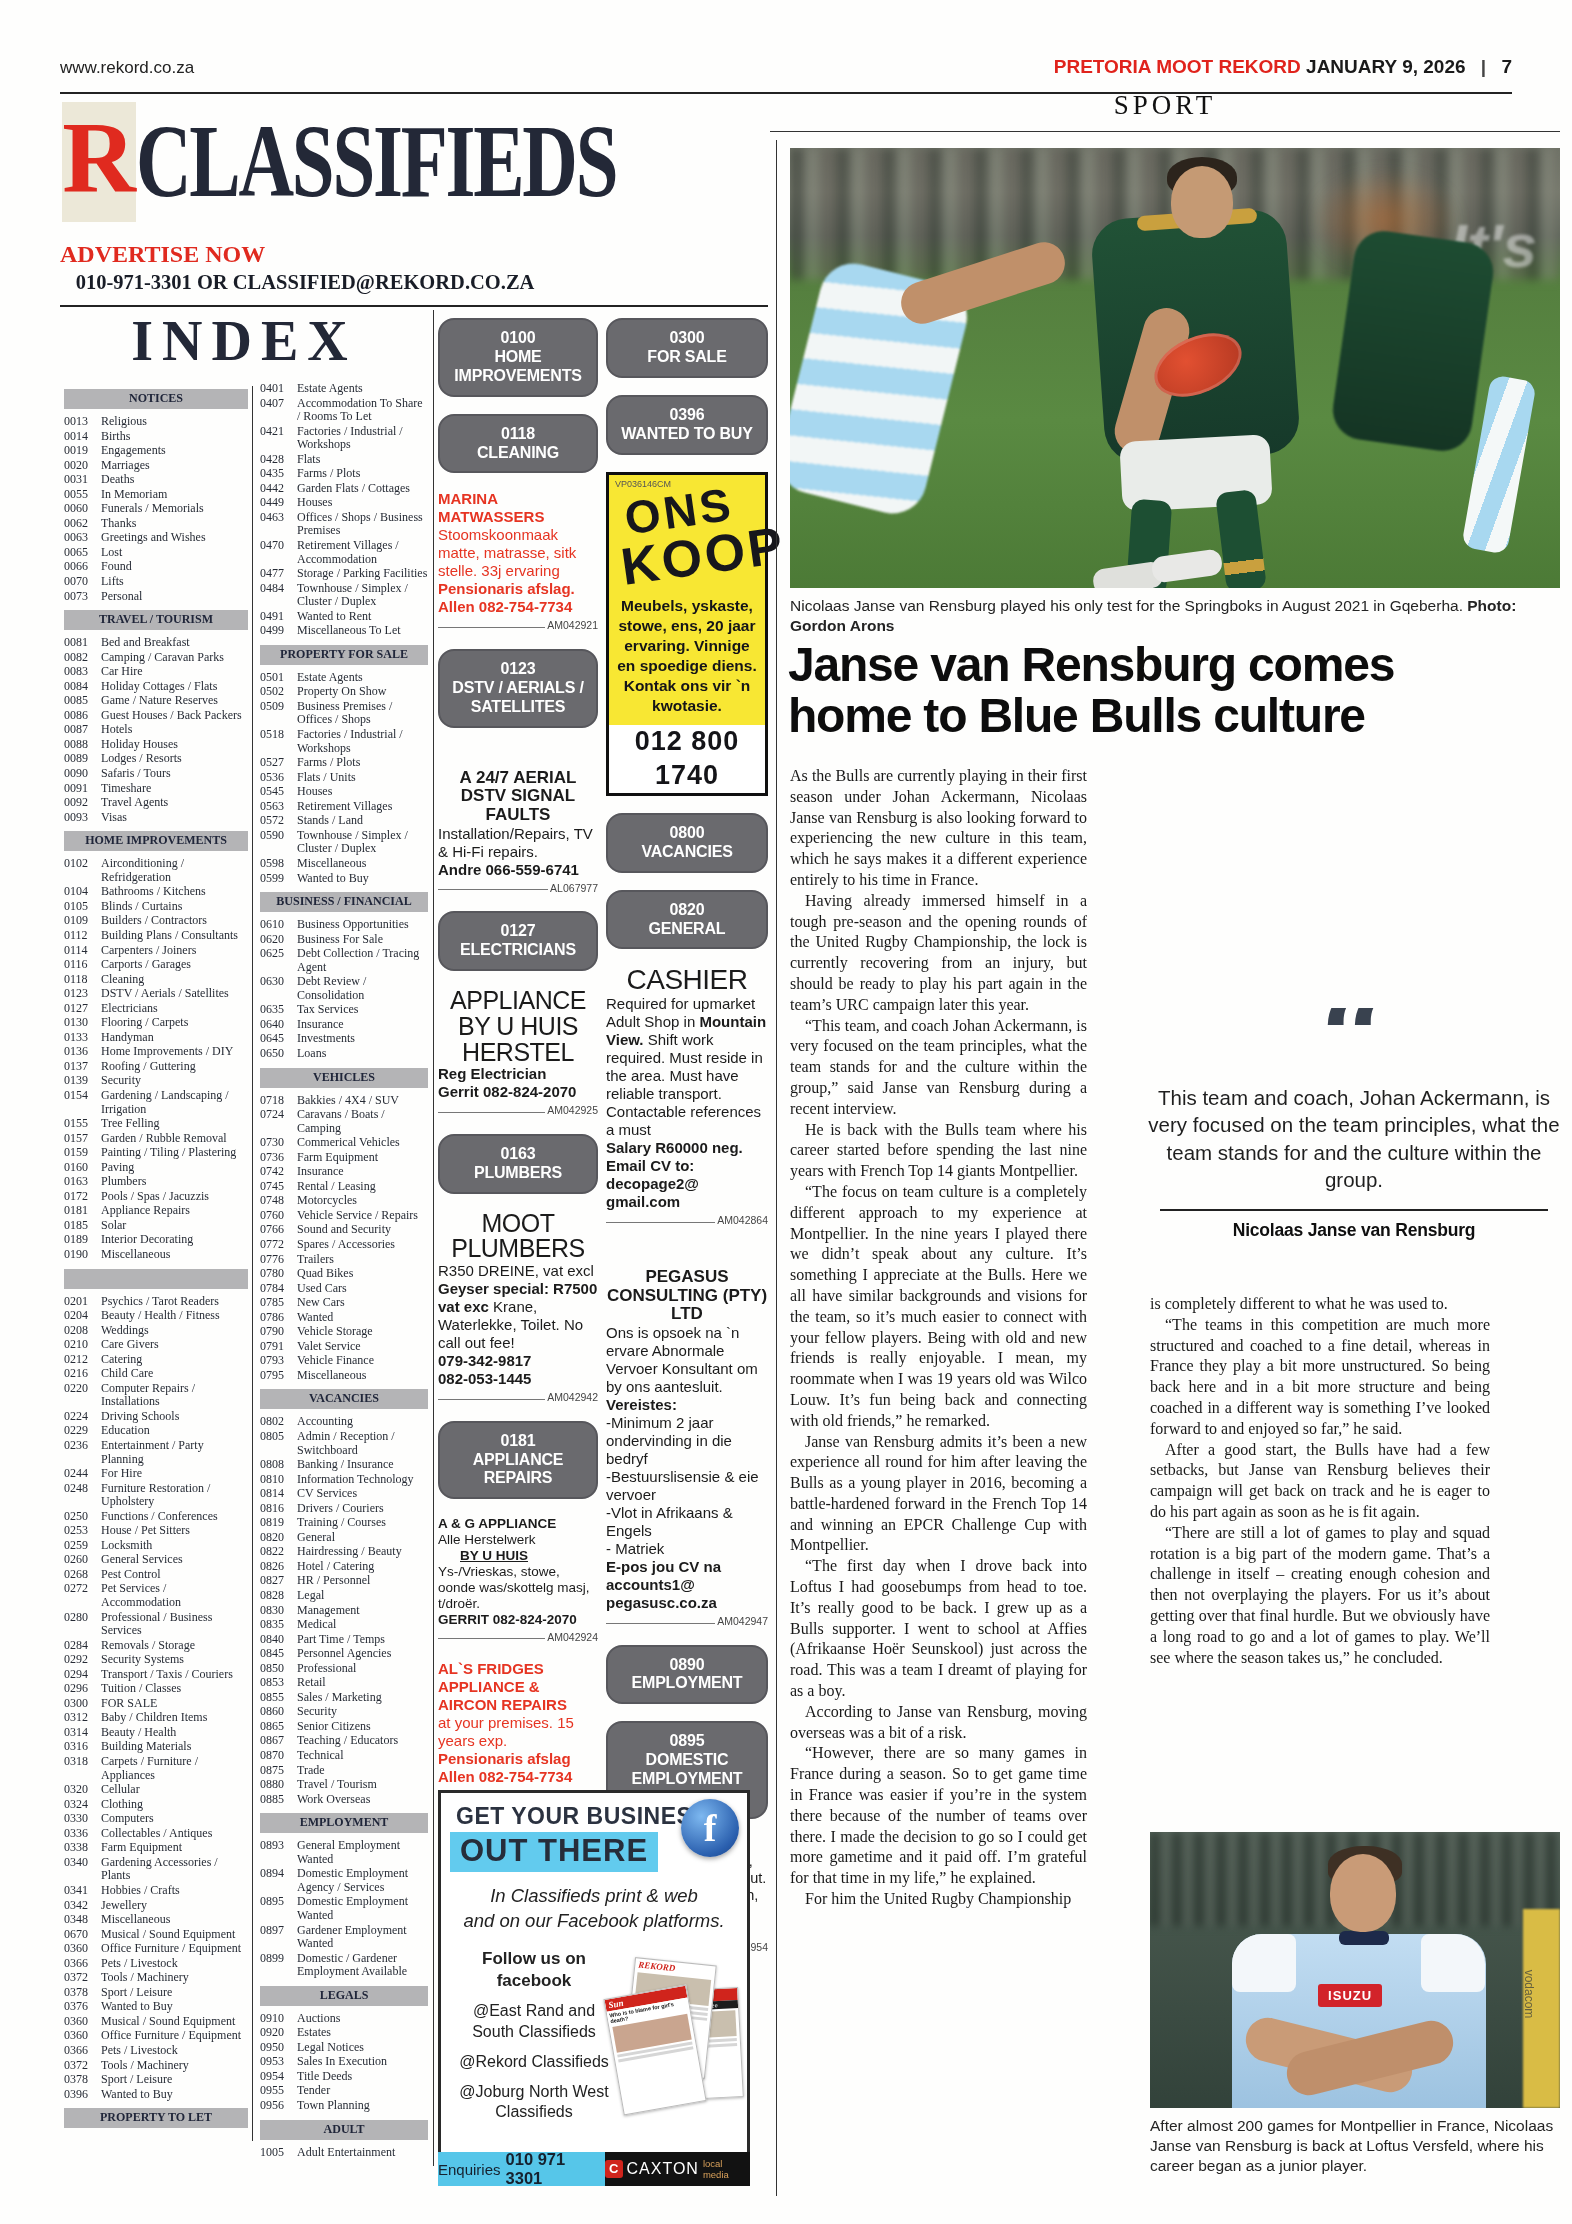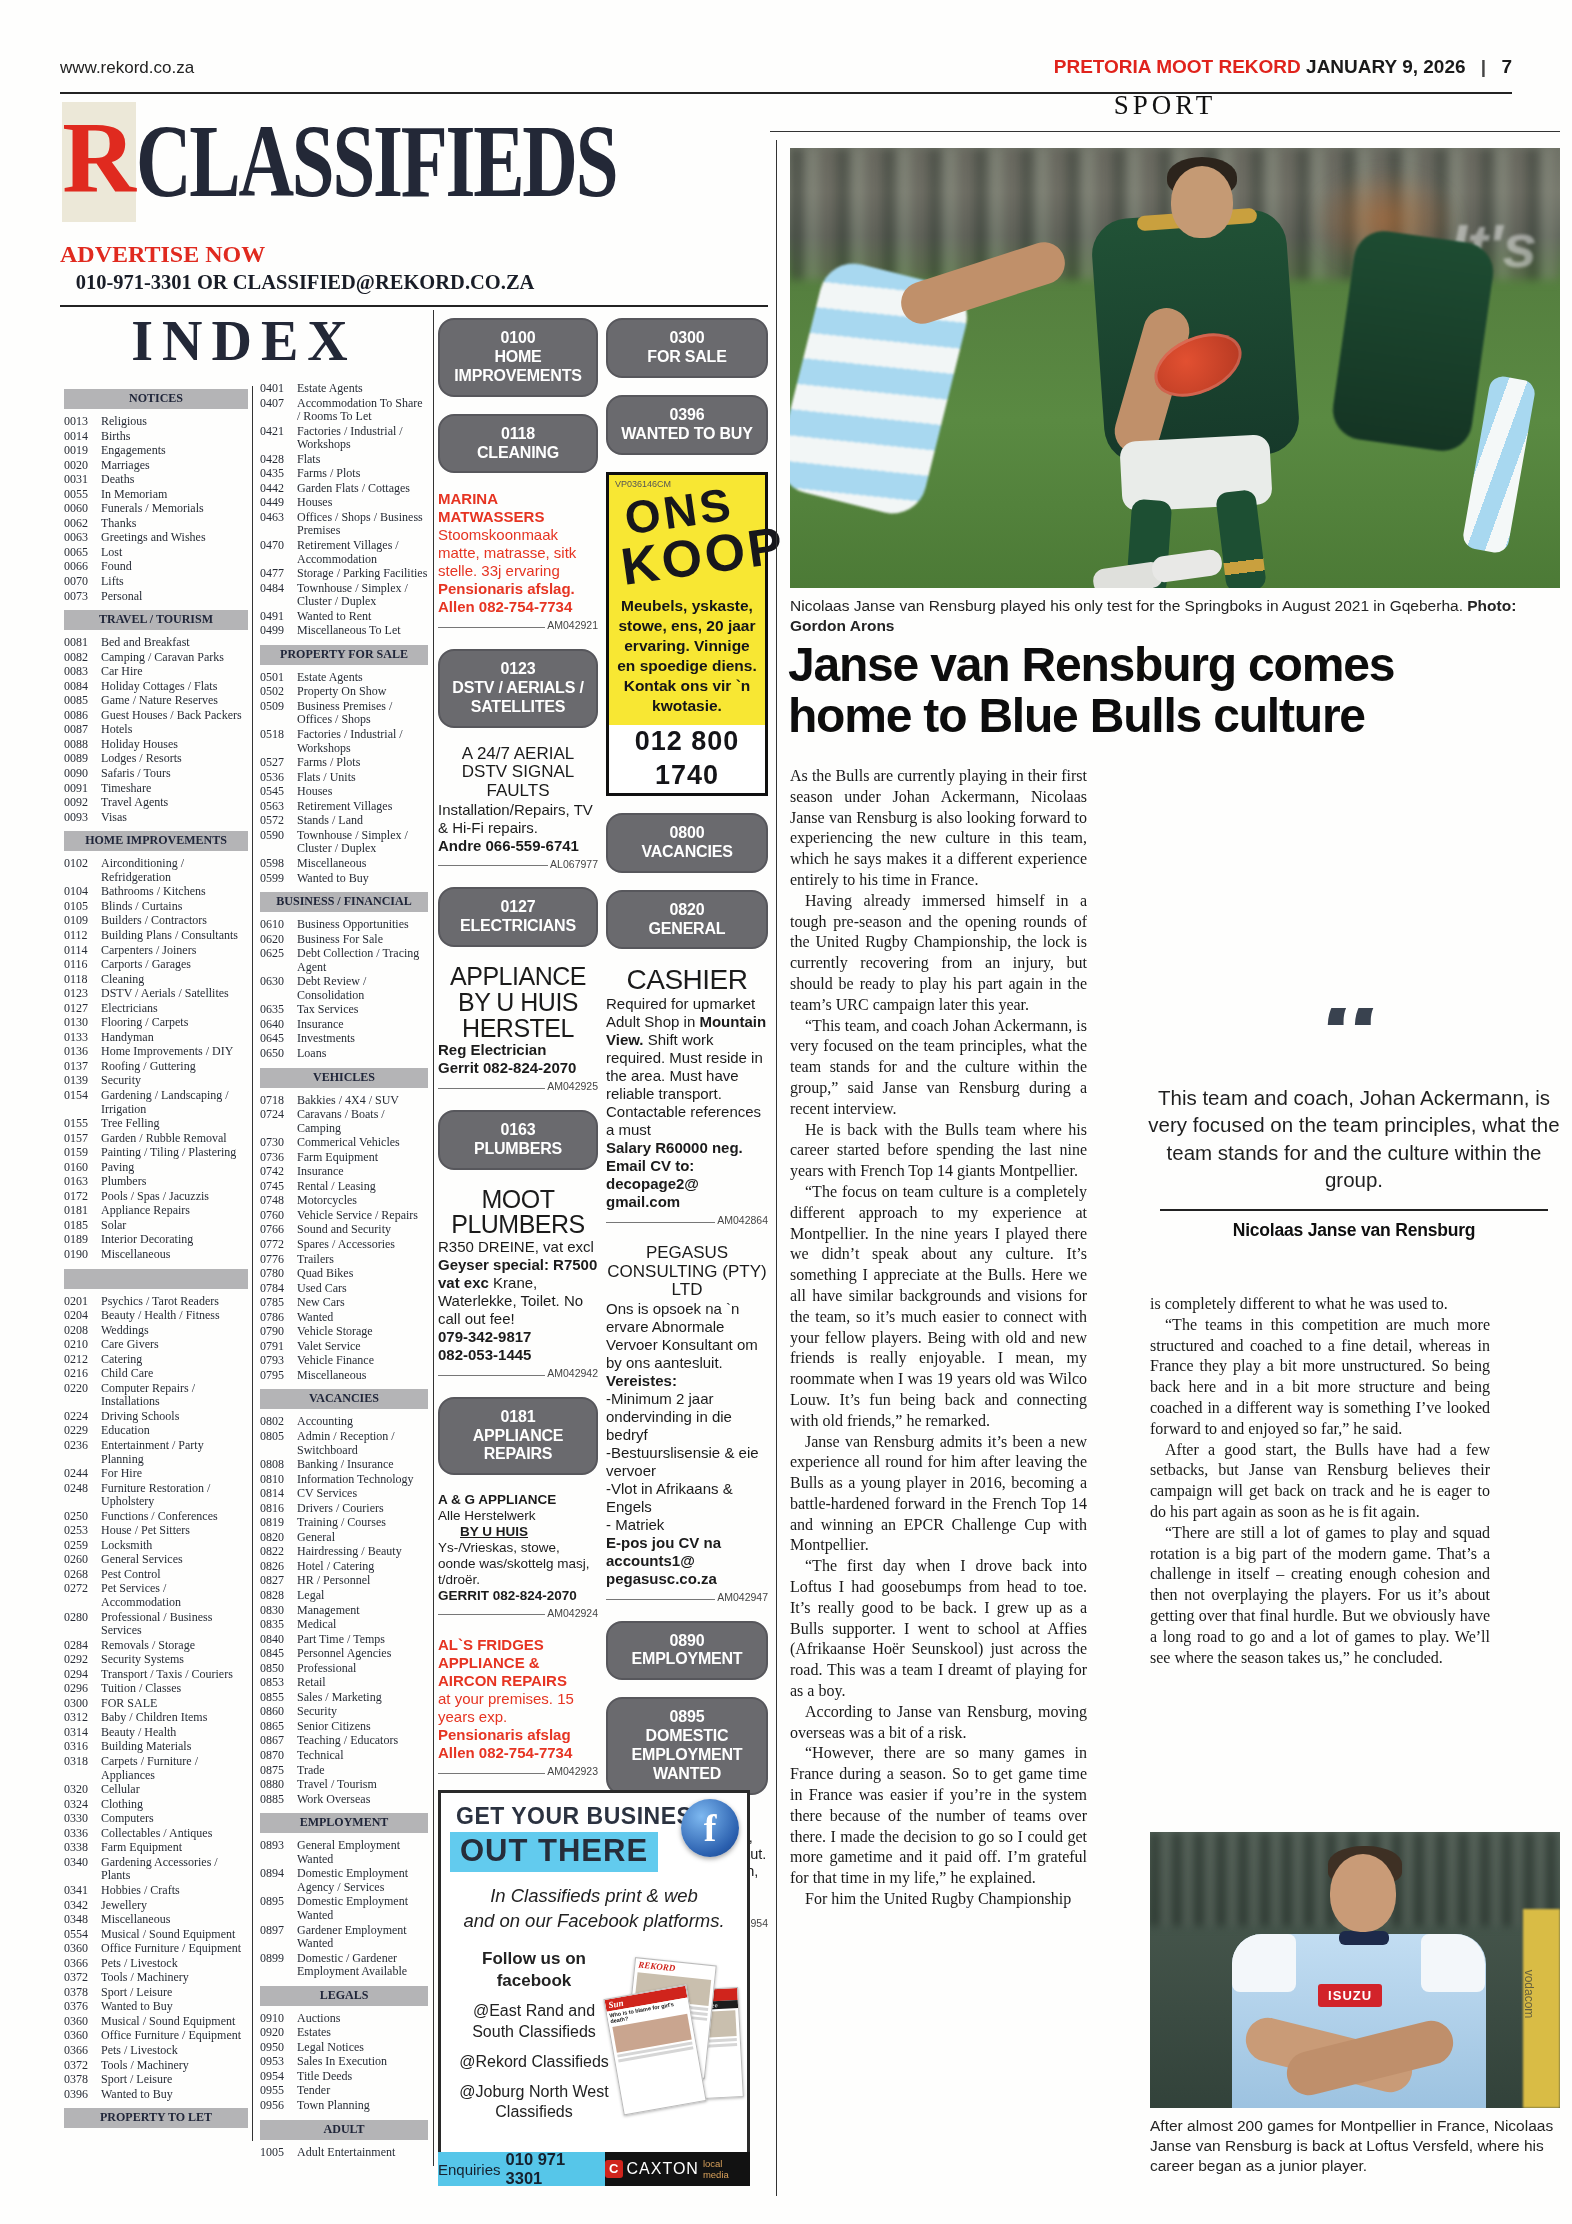--- a/index.html
+++ b/index.html
@@ -46,21 +46,21 @@
   #ads2{left:606px;top:318px;width:162px;display:flex;flex-direction:column;gap:17px;}
   .badge{background:#6a6a6e;border:2px solid #57575c;border-radius:16px;color:#fff;text-align:center;
          font-weight:bold;font-size:16px;line-height:1.18;padding:9px 4px;letter-spacing:-.2px;}
   .badge .bcode{display:block;}
   .ad{font-size:15px;line-height:1.2;color:#1b1b1b;}
   .ad.red,.ad.red .b{color:#e63422;}
   .b{font-weight:bold;}
   .u{text-decoration:underline;padding-left:22px;}
   .c{}
   .bighead{font-weight:normal;font-size:25px;line-height:1.03;text-align:center;letter-spacing:-.5px;}
-  .midhead{font-weight:normal;font-size:17px;line-height:1.1;text-align:center;}
+  .midhead{font-weight:bold;font-size:17px;line-height:1.1;text-align:center;margin-top:24px;}
   .ref{display:flex;align-items:flex-end;margin-top:3px;}
   .refline{flex:1;border-bottom:1px solid #777;margin-bottom:4px;}
   .refnum{font-size:10.5px;color:#444;padding-left:2px;}
   .small-ad{font-size:13.5px;line-height:1.18;}
 
   
   #onskoop{border:3px solid #101010;background:#f8e733;padding:4px 6px 0;color:#141418;}
   #onskoop .vp{font-size:9px;color:#555;}
   .ons,.koop{font-weight:900;text-align:center;letter-spacing:3px;color:#17171c;
              font-family:"Liberation Sans",sans-serif;}
@@ -661,21 +661,21 @@
         <span class="idx-code">0342</span>
         <span class="idx-label">Jewellery</span>
       </div>
 
       <div class="idx-row itm">
         <span class="idx-code">0348</span>
         <span class="idx-label">Miscellaneous</span>
       </div>
 
       <div class="idx-row itm">
-        <span class="idx-code">0554</span>
+        <span class="idx-code">0670</span>
         <span class="idx-label">Musical / Sound Equipment</span>
       </div>
 
       <div class="idx-row itm">
         <span class="idx-code">0360</span>
         <span class="idx-label">Office Furniture / Equipment</span>
       </div>
 
       <div class="idx-row itm">
         <span class="idx-code">0366</span>

